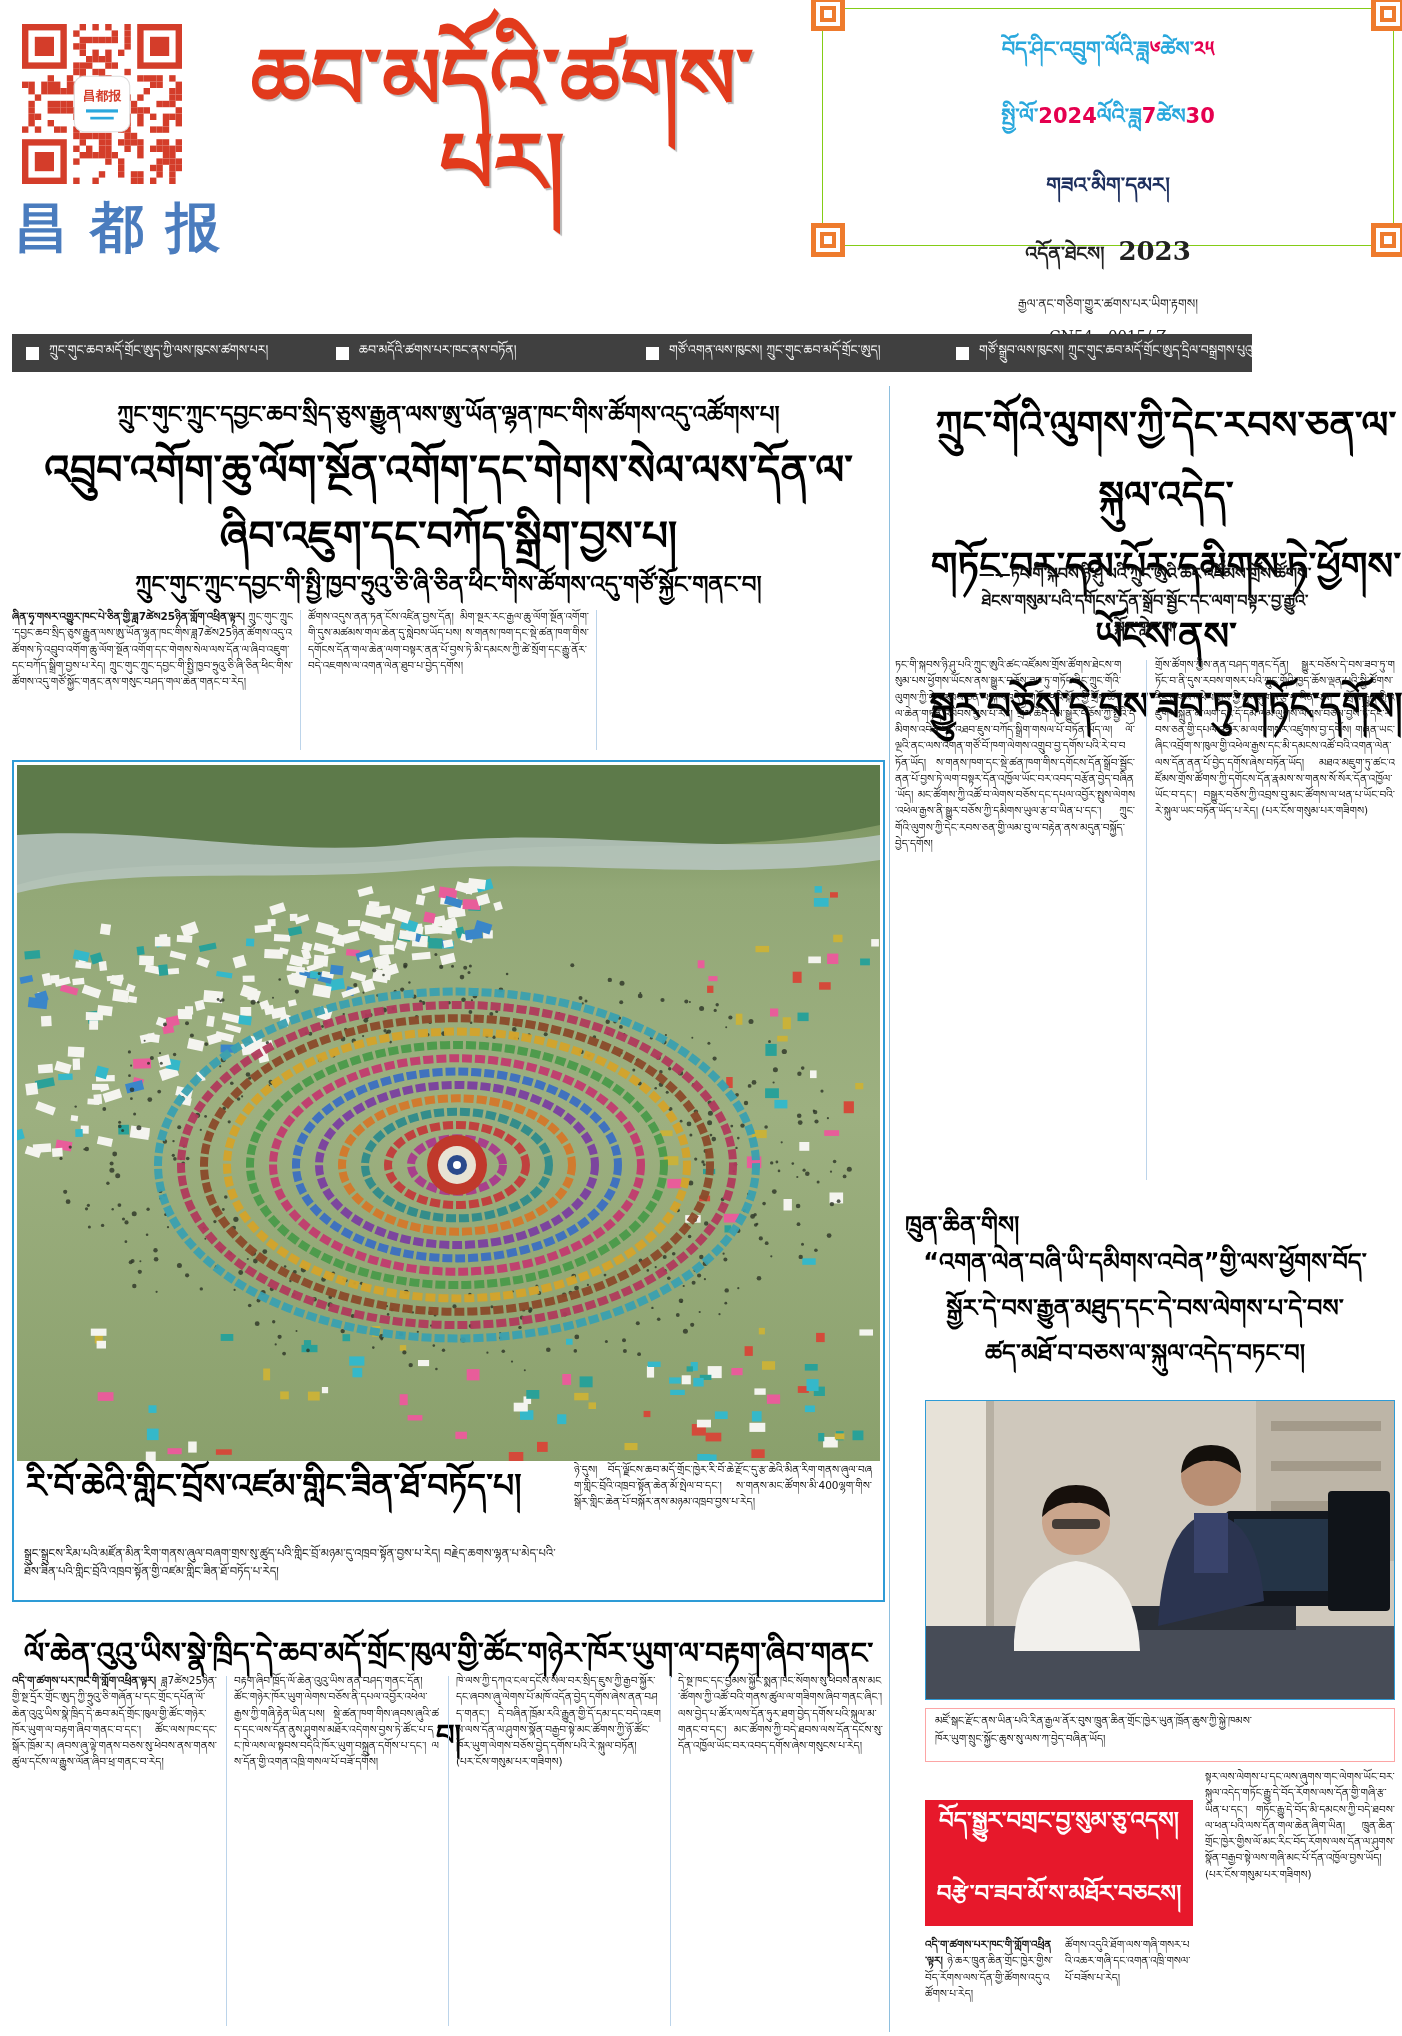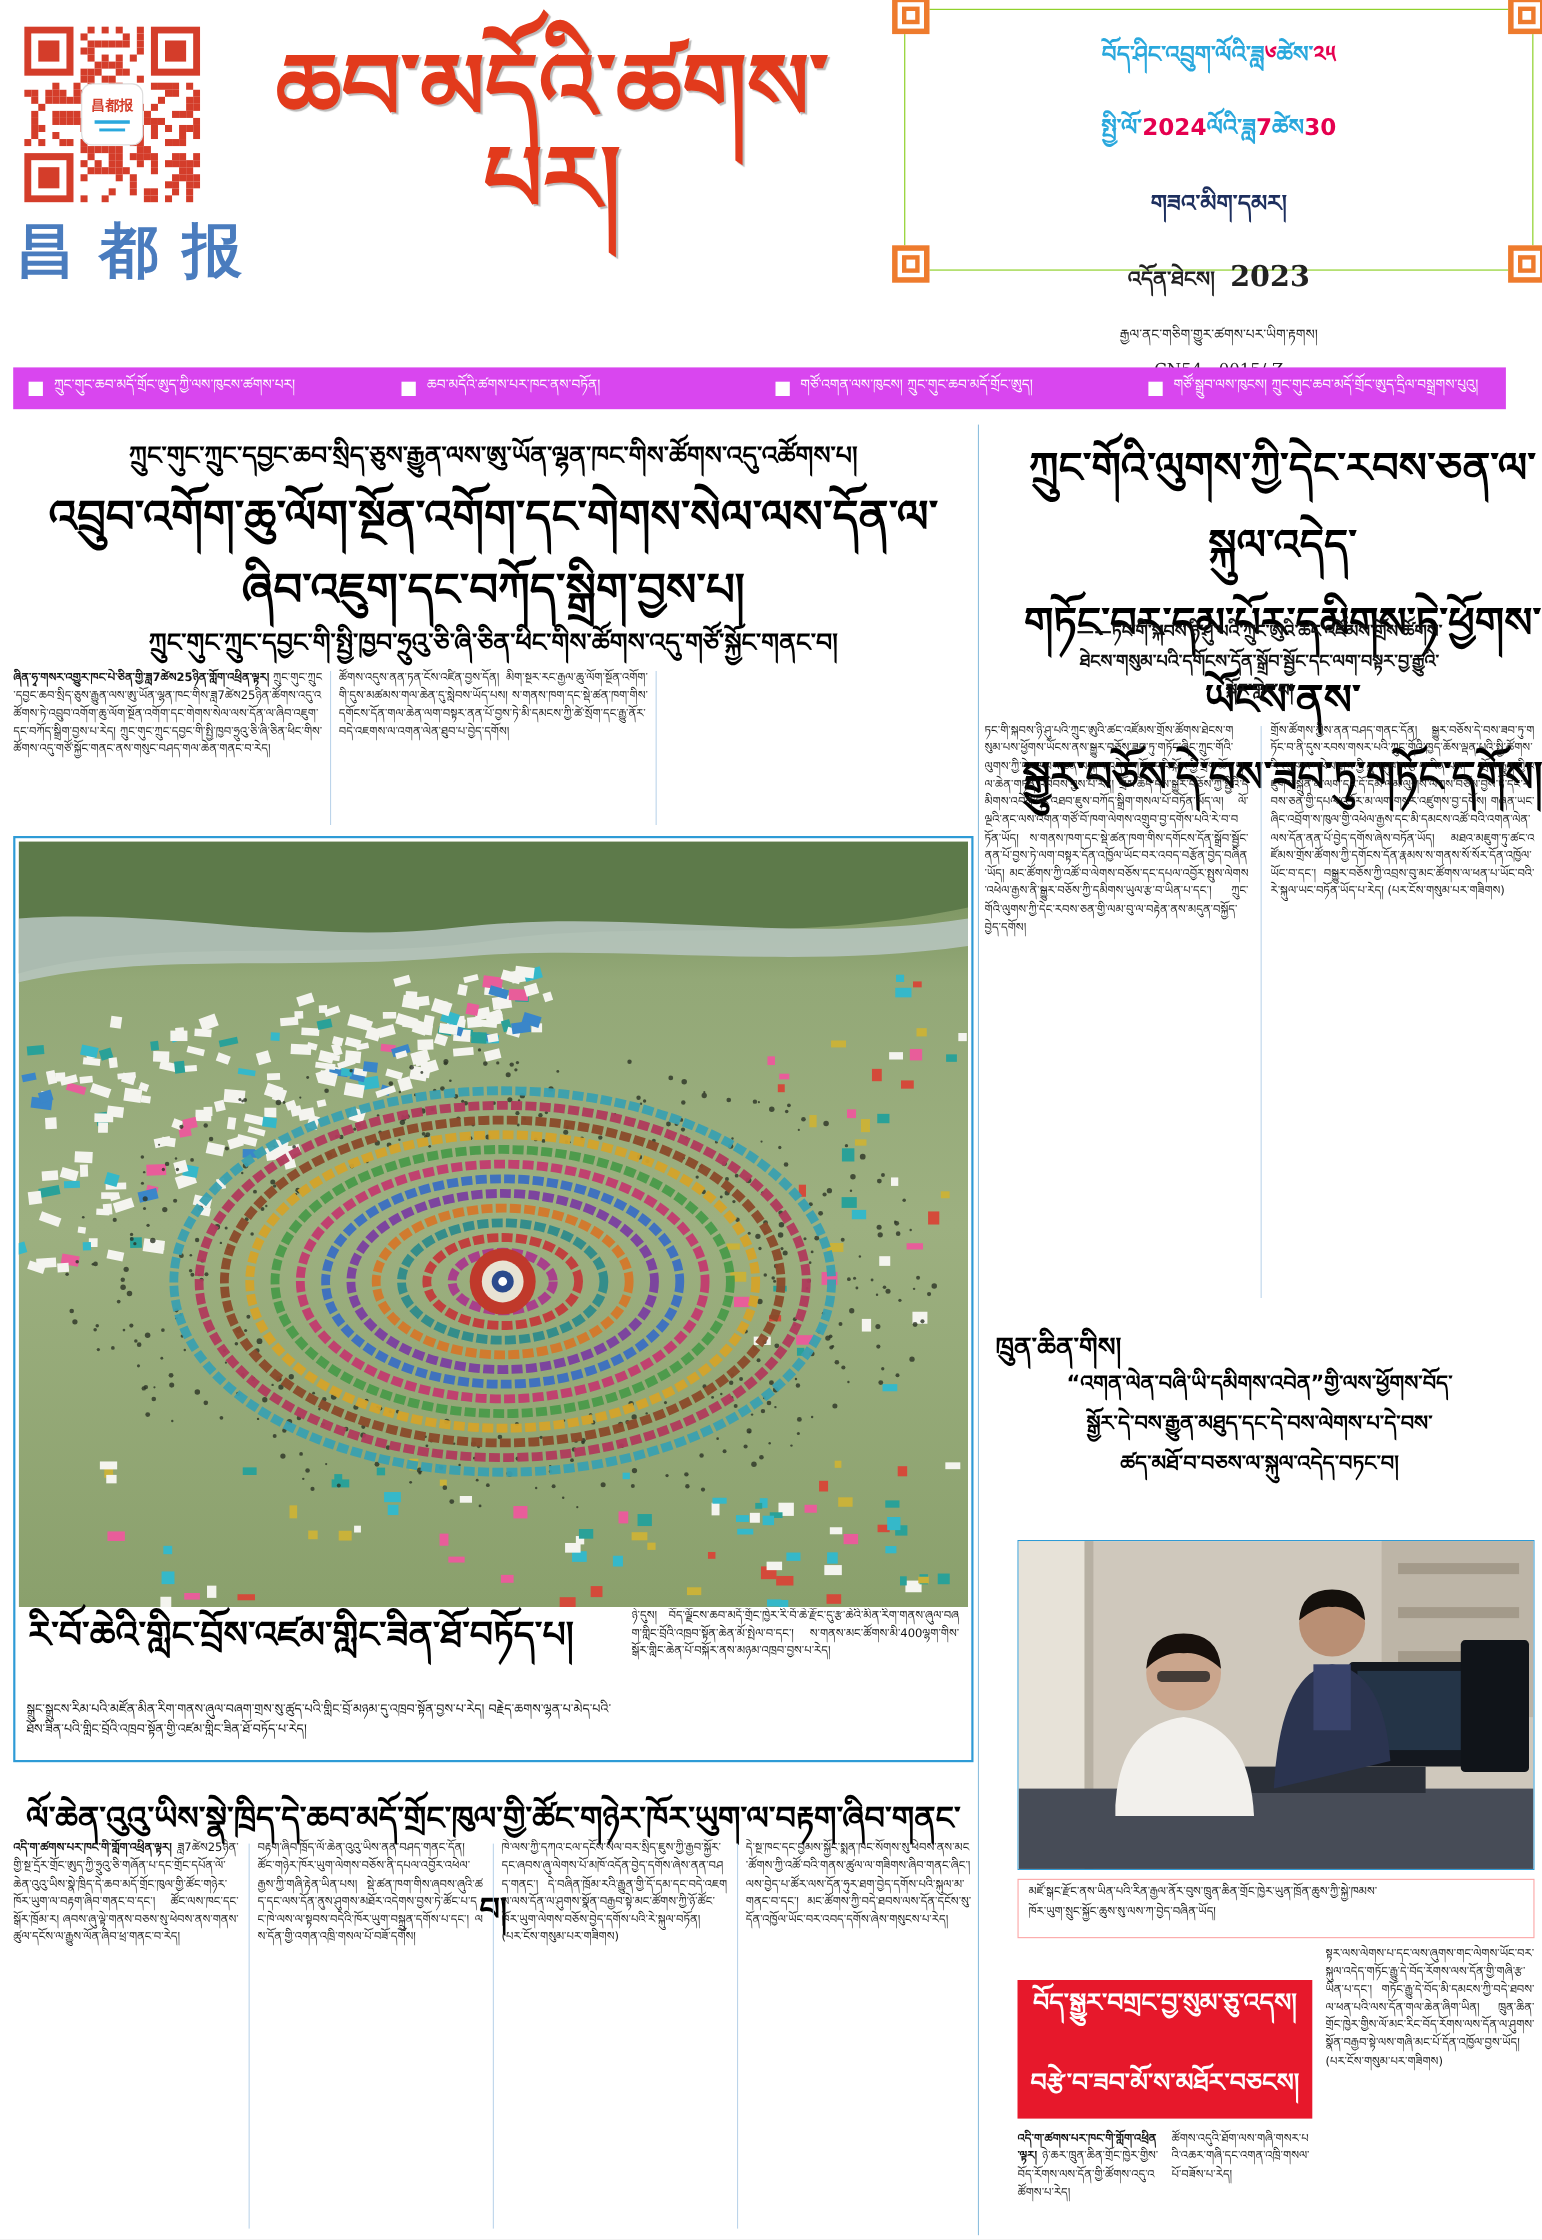--- a/index.html
+++ b/index.html
@@ -24,21 +24,21 @@
   .ib-line1{margin-top:16px;font-size:21px;color:#2aa8dd;font-weight:bold;}
   .ib-line2{margin-top:8px;font-size:21px;color:#2aa8dd;font-weight:bold;}
   .num-red{color:#e5004f;}
   .ib-weekday{margin-top:10px;font-size:21px;color:#1d2f5e;font-weight:bold;}
   .ib-issue{margin-top:12px;font-size:19px;color:#222;font-weight:bold;}
   .ib-issue .yr{font-family:"DejaVu Serif",serif;font-size:26px;margin-left:14px;}
   .ib-serial{margin-top:4px;font-size:12.5px;color:#222;}
   .ib-cn{margin-top:2px;font-size:15px;font-family:"DejaVu Serif",serif;color:#222;}
   .ib-postal{font-size:13px;color:#222;}
   
-  .nav{position:absolute;left:12px;top:334px;width:1357px;height:38px;background:#d946ef;
+  .nav{position:absolute;left:12px;top:334px;width:1240px;height:38px;background:#404040;
        display:flex;align-items:center;}
   .nav .item{flex:1;display:flex;align-items:center;color:#fff;font-size:12.5px;
        white-space:nowrap;overflow:hidden;padding-left:14px;}
   .nav .sq{width:13px;height:13px;background:#fff;margin-right:10px;flex:none;}
   
   .headline{position:absolute;text-align:center;font-weight:bold;color:#000;}
   .col{position:absolute;font-size:10.5px;line-height:1.55;text-align:justify;
        word-break:break-all;overflow:hidden;color:#151515;}
   .col b{font-weight:bold;}
   .vsep{position:absolute;width:1px;background:#8ebfde;}
@@ -1171,21 +1171,21 @@
     <div>ཐེངས་གསུམ་པའི་དགོངས་དོན་སྒྲོབ་སྦྱོང་དང་ལག་བསྟར་བྱ་རྒྱུའི་</div>
     <div>སྐོར་གླེང་བ།</div>
   </div>
   <div class="col" style="left:895px;top:656px;width:240px;height:528px;">ཏང་གི་སྐབས་ཉི་ཤུ་པའི་ཀྲུང་ཨུའི་ཚང་འཛོམས་གྲོས་ཚོགས་ཐེངས་གསུམ་པས་ཕྱོགས་ཡོངས་ནས་སྒྱུར་བཅོས་ཟབ་ཏུ་གཏོང་ཞིང་ཀྲུང་གོའི་ལུགས་ཀྱི་དེང་རབས་ཅན་ལ་སྐུལ་འདེད་གཏོང་བའི་སྐོར་གྱི་གྲོས་ཆོད་གལ་ཆེན་གཏན་འབེབས་བྱས་པ་རེད། གྲོས་ཆོད་དེས་སྒྱུར་བཅོས་ཀྱི་སྤྱིའི་དམིགས་འབེན་དང་འཐབ་ཇུས་བཀོད་སྒྲིག་གསལ་པོ་བཏོན་ཡོད་ལ། ལོ་ལྔའི་ནང་ལས་འགན་གཙོ་བོ་ཁག་ལེགས་འགྲུབ་བྱ་དགོས་པའི་རེ་བ་བཏོན་ཡོད། ས་གནས་ཁག་དང་སྡེ་ཚན་ཁག་གིས་དགོངས་དོན་སྒྲོབ་སྦྱོང་ནན་པོ་བྱས་ཏེ་ལག་བསྟར་དོན་འཁྱོལ་ཡོང་བར་འབད་བརྩོན་བྱེད་བཞིན་ཡོད། མང་ཚོགས་ཀྱི་འཚོ་བ་ལེགས་བཅོས་དང་དཔལ་འབྱོར་སྤུས་ལེགས་འཕེལ་རྒྱས་ནི་སྒྱུར་བཅོས་ཀྱི་དམིགས་ཡུལ་རྩ་བ་ཡིན་པ་དང་། ཀྲུང་གོའི་ལུགས་ཀྱི་དེང་རབས་ཅན་གྱི་ལམ་བུ་ལ་བརྟེན་ནས་མདུན་བསྐྱོད་བྱེད་དགོས།</div>
   <div class="vsep" style="left:1146px;top:660px;height:520px;background:#bcd4ea;"></div>
   <div class="col" style="left:1155px;top:656px;width:240px;height:528px;">
     <span>གྲོས་ཚོགས་ཀྱིས་ནན་བཤད་གནང་དོན། སྒྱུར་བཅོས་དེ་བས་ཟབ་ཏུ་གཏོང་བ་ནི་དུས་རབས་གསར་པའི་ཀྲུང་གོའི་ཁྱད་ཆོས་ལྡན་པའི་སྤྱི་ཚོགས་རིང་ལུགས་འཕེལ་རྒྱས་ཀྱི་ནུས་ཤུགས་རྩ་བ་ཡིན་པས། སྲོལ་རྒྱུན་གྱི་འཛུགས་སྐྲུན་མ་ལག་དང་དོ་དམ་ལམ་ལུགས་ལེགས་བཅོས་བྱས་ཏེ་དེང་རབས་ཅན་གྱི་དཔལ་འབྱོར་མ་ལག་གསར་འཛུགས་བྱ་དགོས། གཞན་ཡང་ཞིང་འབྲོག་ས་ཁུལ་གྱི་འཕེལ་རྒྱས་དང་མི་དམངས་འཚོ་བའི་འགན་ལེན་ལས་དོན་ནན་པོ་བྱེད་དགོས་ཞེས་བཏོན་ཡོད། མཐའ་མཇུག་ཏུ་ཚང་འཛོམས་གྲོས་ཚོགས་ཀྱི་དགོངས་དོན་རྣམས་ས་གནས་སོ་སོར་དོན་འཁྱོལ་ཡོང་བ་དང་། བསྒྱུར་བཅོས་ཀྱི་འབྲས་བུ་མང་ཚོགས་ལ་ཕན་པ་ཡོང་བའི་རེ་སྐུལ་ཡང་བཏོན་ཡོད་པ་རེད། </span><span class="jump">(པར་ངོས་གསུམ་པར་གཟིགས)</span>
   </div>
 
   <div class="headline" style="left:905px;top:1198px;width:490px;font-size:24px;text-align:left;">ཁྲུན་ཆིན་གིས།</div>
-  <div class="headline" style="left:895px;top:1240px;width:500px;font-size:19px;line-height:1.9;">
+  <div class="headline" style="left:895px;top:1240px;width:500px;font-size:24px;line-height:1.9;">
     <div>“འགན་ལེན་བཞི་ཡི་དམིགས་འབེན”གྱི་ལས་ཕྱོགས་བོད་</div>
     <div>སྒྱོར་དེ་བས་རྒྱུན་མཐུད་དང་དེ་བས་ལེགས་པ་དེ་བས་</div>
     <div>ཚད་མཐོ་བ་བཅས་ལ་སྐུལ་འདེད་བཏང་བ།</div>
   </div>
 
   <div class="photo2box">
     <svg width="468" height="298" viewBox="0 0 468 298">
       <rect width="468" height="298" fill="#cfc8bc"></rect>
       <rect x="0" y="0" width="60" height="298" fill="#e7e2d8"></rect>
       <rect x="60" y="0" width="8" height="298" fill="#b7b0a3"></rect>

